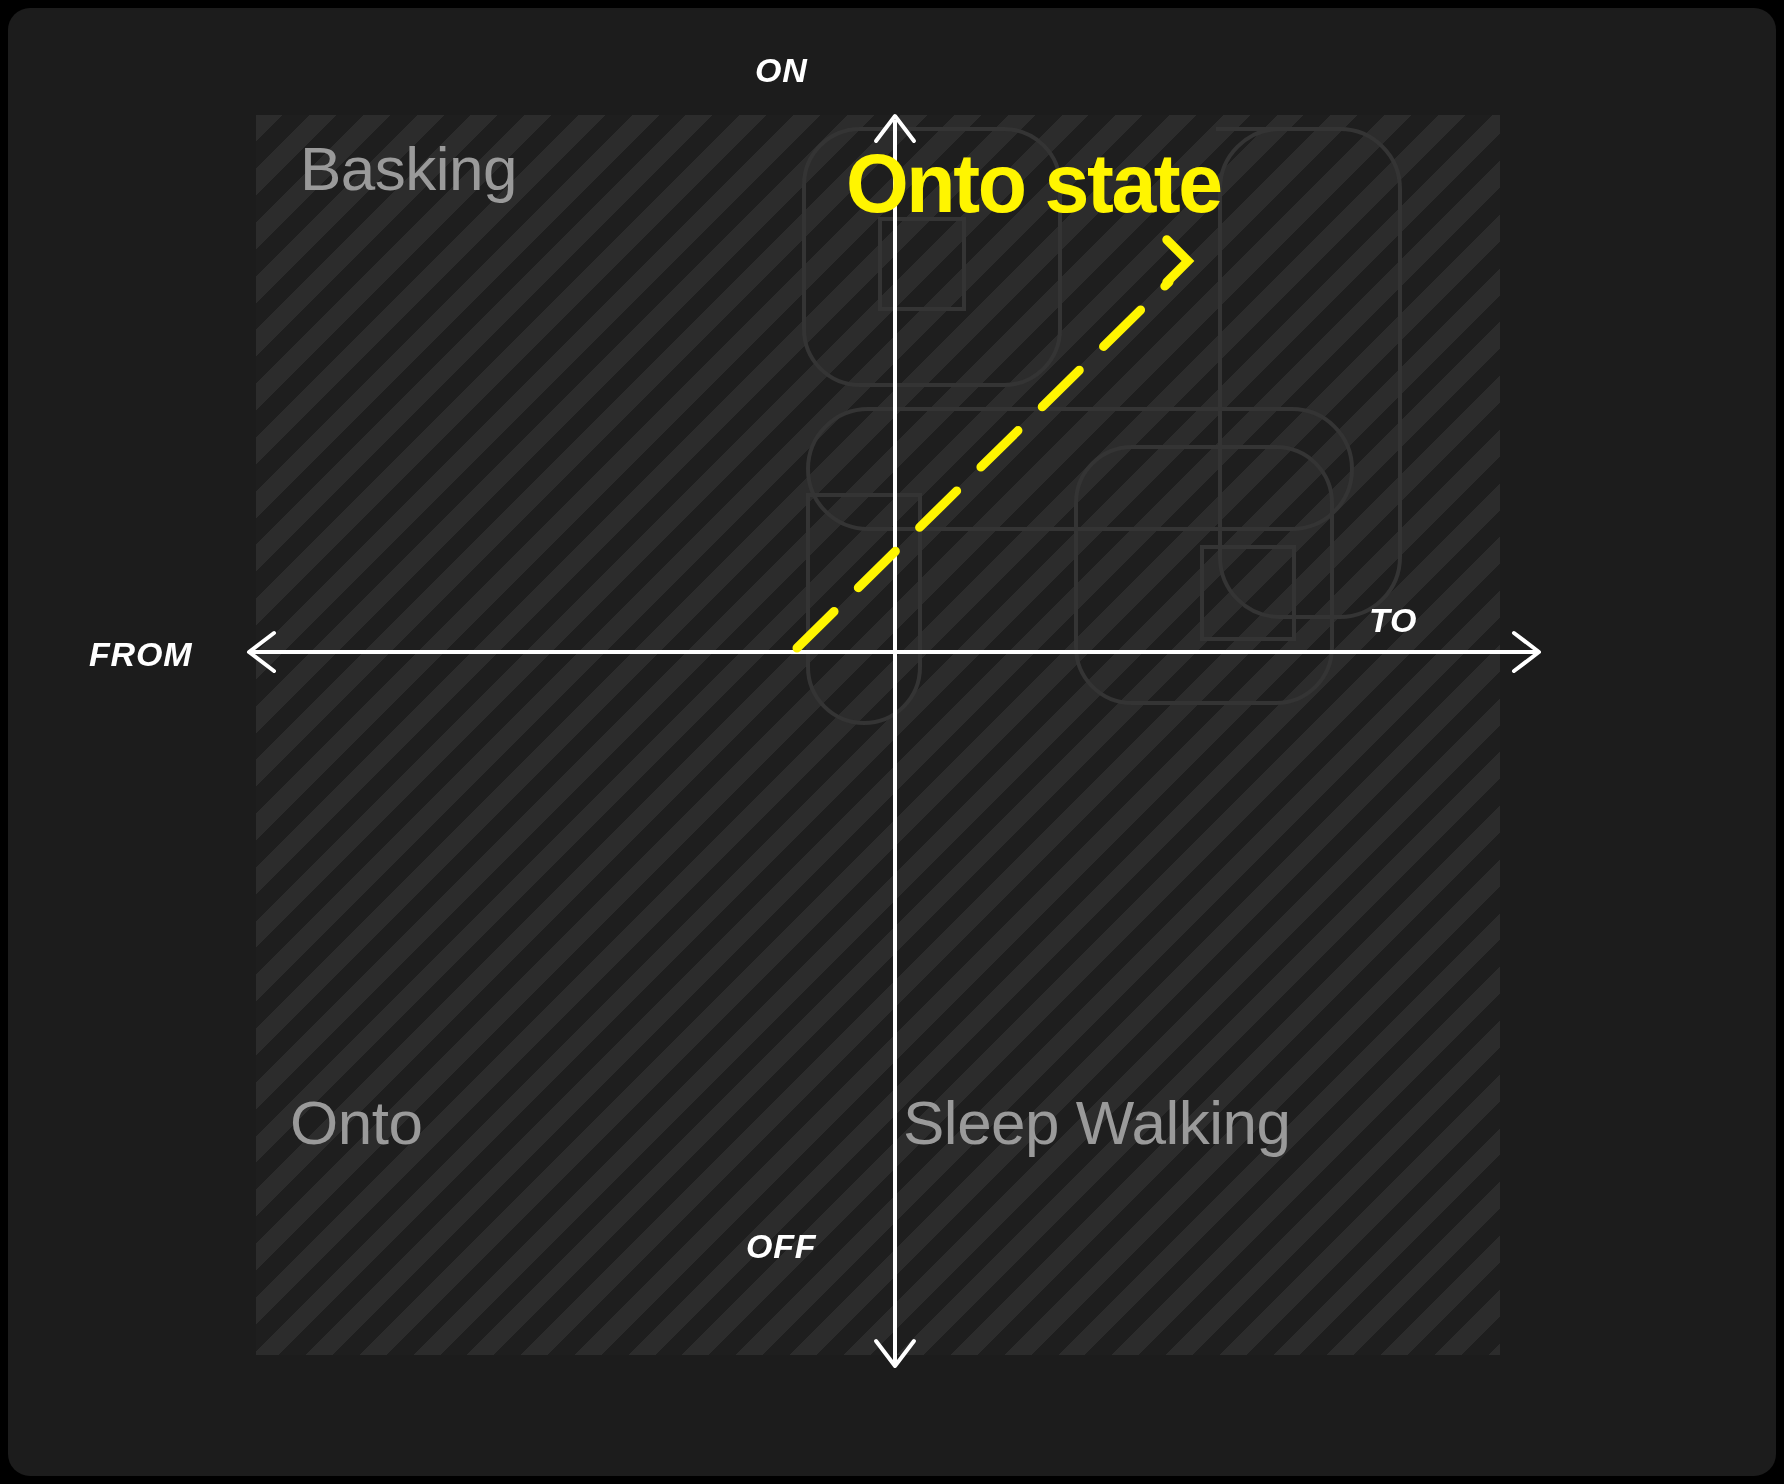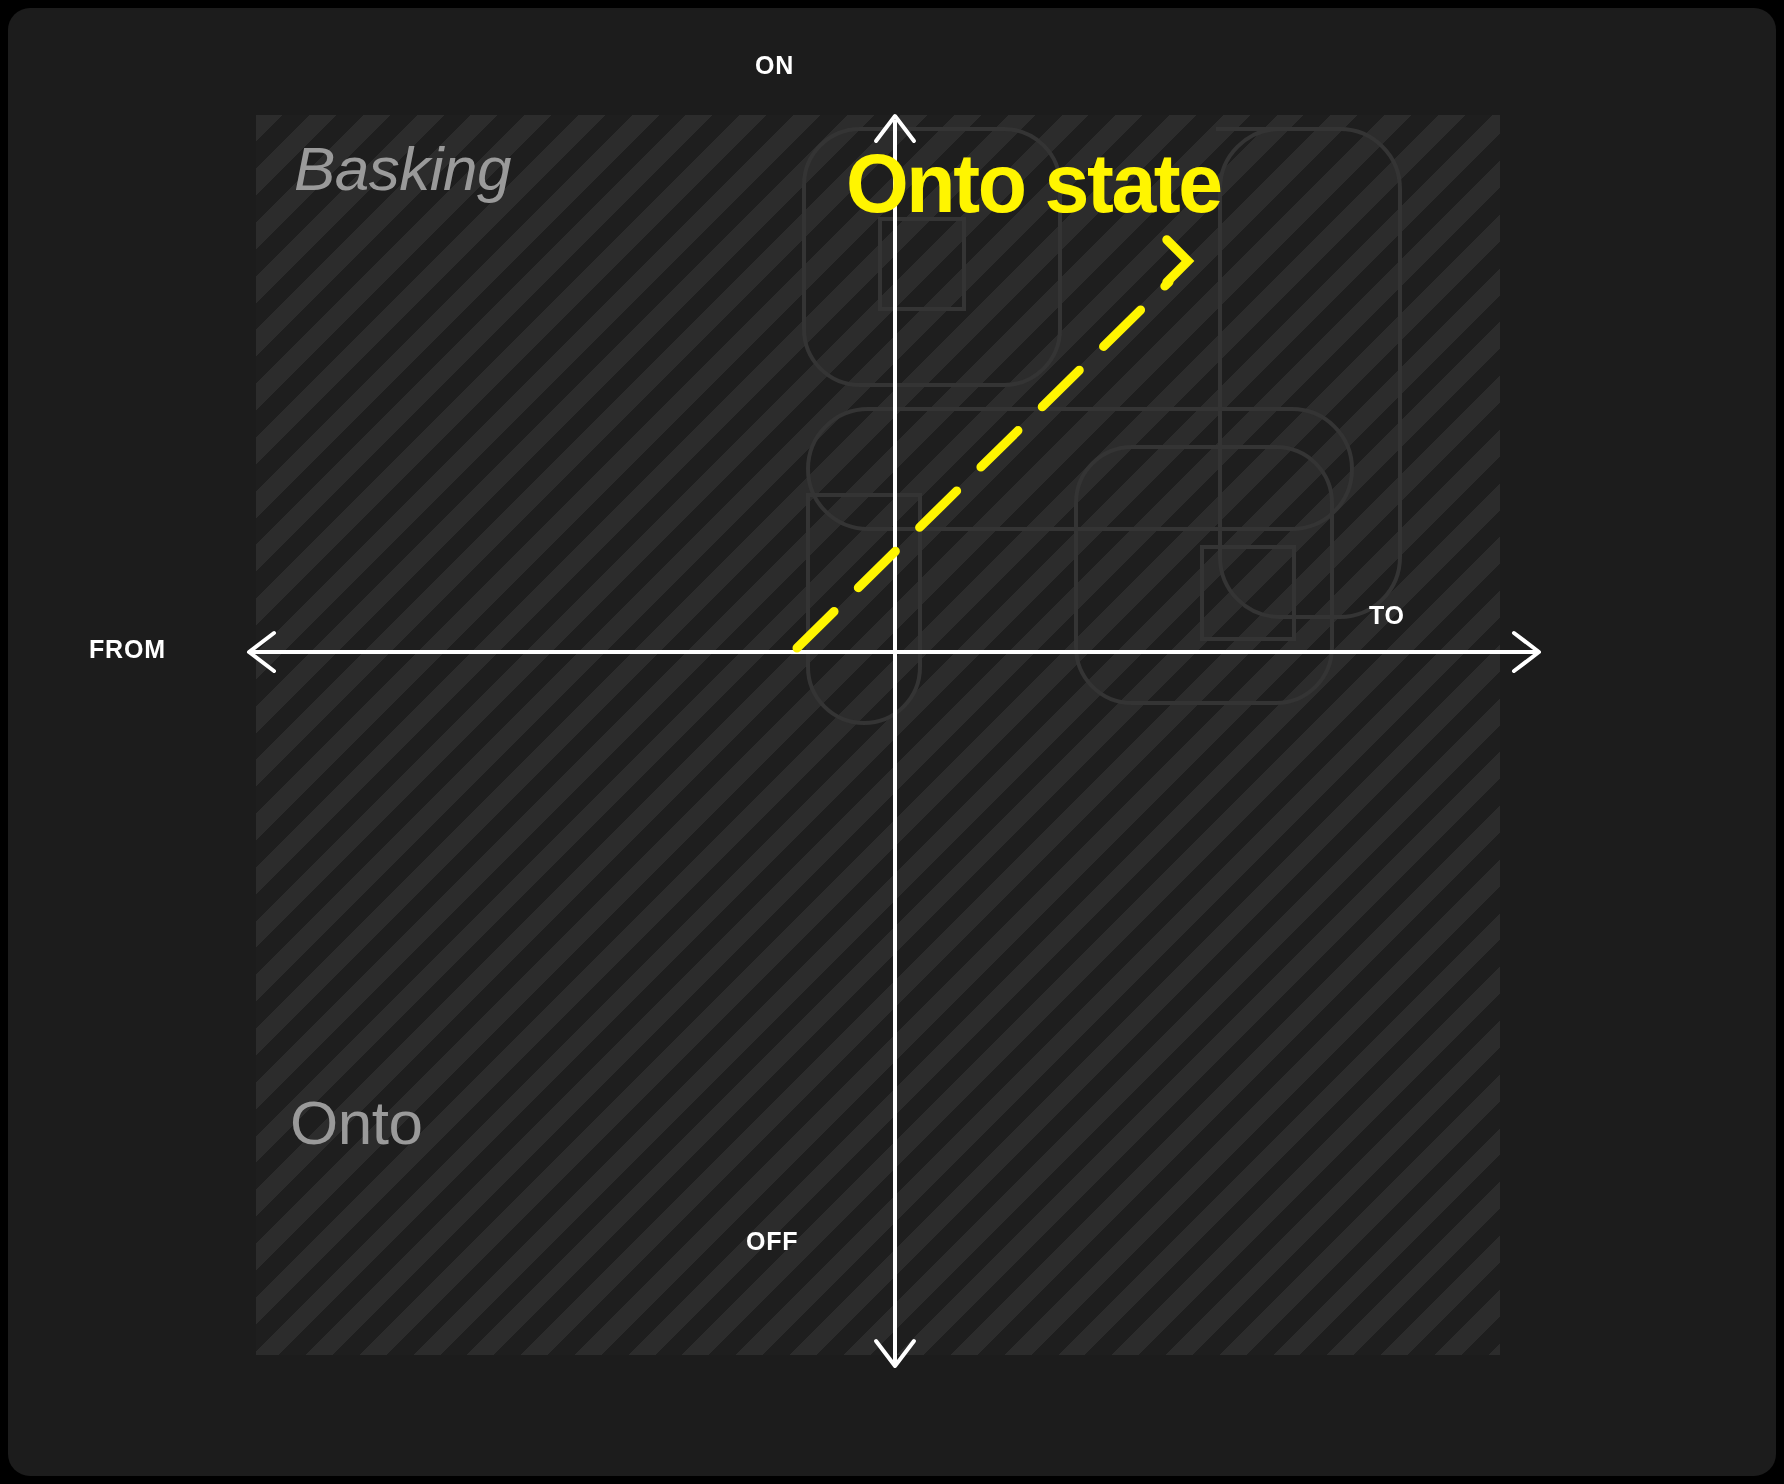--- a/index.html
+++ b/index.html
@@ -73,21 +73,21 @@
   
   .quad-label {
     position: absolute;
     color: #9a9a9a;
     font-size: 62px;
     font-weight: 400;
     letter-spacing: -0.5px;
     white-space: nowrap;
     line-height: 1;
   }
-  .quad-basking { left: 286px; top: 130px; font-style: italic; }
+  .quad-basking { left: 292px; top: 130px; }
   .quad-doom    { left: 282px; top: 1084px; }
   .quad-sleep   { left: 895px; top: 1084px; }
 
   .quad-onto {
     position: absolute;
     left: 838px;
     top: 133px;
     color: #FFF500;
     font-size: 84px;
     font-weight: 700;
@@ -95,25 +95,26 @@
     white-space: nowrap;
     line-height: 1;
     transform: scaleX(0.96);
     transform-origin: left top;
   }
 
   
   .axis-label {
     position: absolute;
     color: #ffffff;
-    font-size: 25px;
+    font-size: 34px;
     font-weight: 700;
     letter-spacing: 0.8px;
     white-space: nowrap;
     line-height: 1;
+    font-style: italic;
   }
   .label-on   { left: 747px; top: 45px; }
   .label-off  { left: 738px; top: 1221px; }
   .label-from { left: 81px;  top: 629px; }
   .label-to   { left: 1361px; top: 595px; }
 </style>
 </head>
 <body>
 
 <div id="root">
@@ -157,20 +158,21 @@
         <polyline points="1150,253 1180,253 1180,283" fill="none" stroke="#FFF500" stroke-width="9" stroke-linecap="round" stroke-linejoin="miter" transform="rotate(45 1180 253)"></polyline>
       </g>
     </svg>
 
     <div class="quad-label quad-basking">Basking</div>
 
     <div class="quad-onto">Onto state</div>
 
     <div class="quad-label quad-doom">Onto</div>
 
+    <div class="quad-label quad-sleep">Sleep Walking</div>
 
     <div class="axis-label label-on">ON</div>
 
     <div class="axis-label label-off">OFF</div>
 
     <div class="axis-label label-from">FROM</div>
 
     <div class="axis-label label-to">TO</div>
 
   </div>

